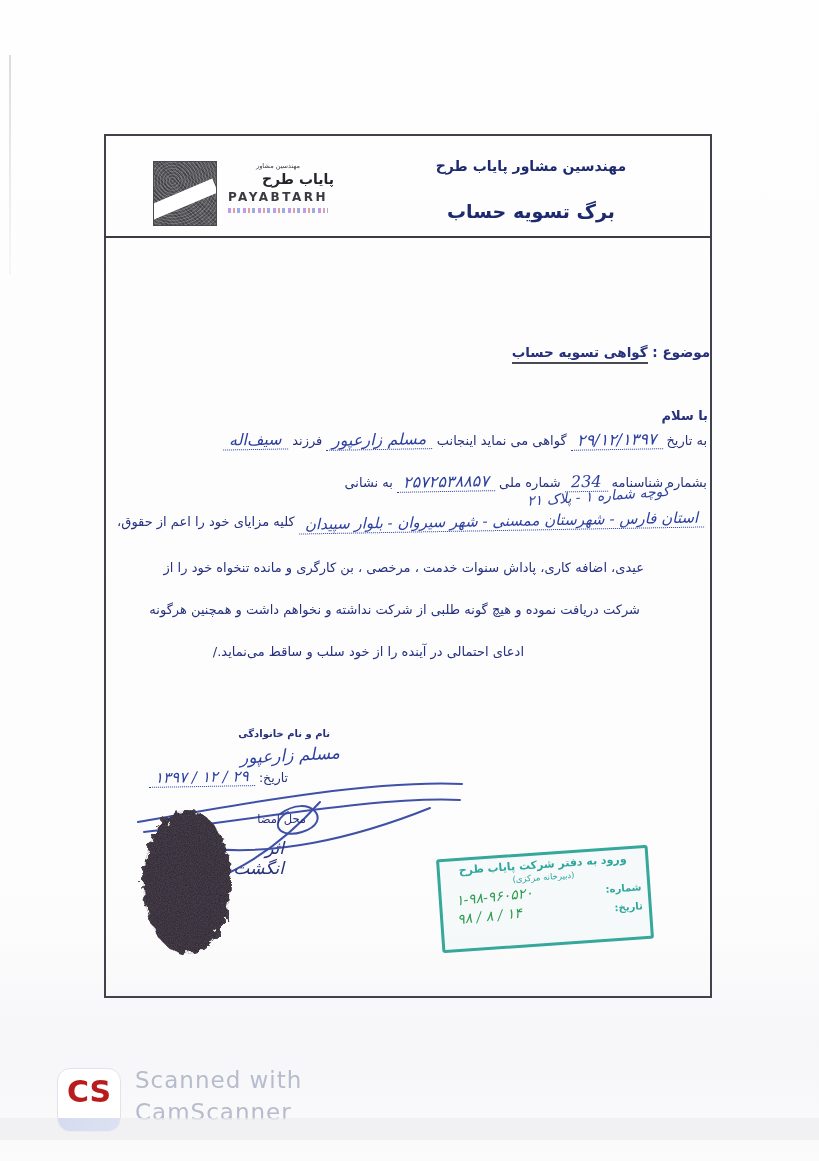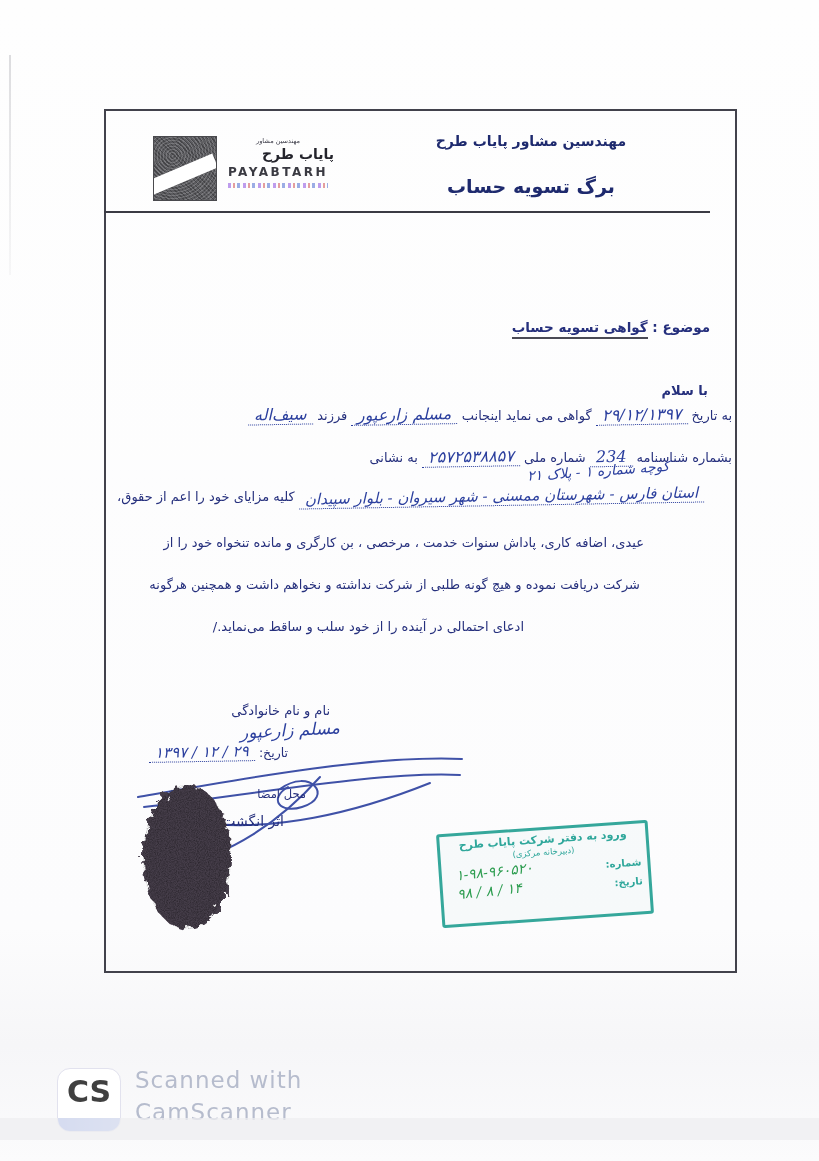--- a/index.html
+++ b/index.html
@@ -15,22 +15,22 @@
   .scan-edge{
     position:absolute;left:9px;top:55px;width:2px;height:220px;
     background:linear-gradient(180deg,rgba(120,120,130,.25),rgba(120,120,130,.05));
   }
   .scan-band{
     position:absolute;left:0;top:1118px;width:819px;height:22px;
     background:#ededf0;opacity:.75;
   }
   
   .frame{
-    position:absolute;left:104px;top:109px;width:604px;height:860px;
-    border:2px solid #42424c;background:transparent;padding-left:25px;
+    position:absolute;left:104px;top:134px;width:604px;height:860px;
+    border:2px solid #42424c;background:transparent;
   }
   .hdr-sep{position:absolute;left:-2px;top:100px;width:606px;height:0;border-top:2px solid #3b3b44;}
   .hdr-text{position:absolute;left:315px;top:22px;width:220px;text-align:center;direction:rtl;color:#1e2a6e;}
   .hdr-company{font-size:14px;font-weight:bold;}
   .hdr-form{font-size:19px;font-weight:bold;margin-top:26px;}
   
   .logo-box{position:absolute;left:47px;top:25px;width:62px;height:63px;background:#5c5c60;overflow:hidden;
     background-image:
       repeating-radial-gradient(circle at 30% 30%,rgba(255,255,255,.18) 0 1px,transparent 1px 3px),
       repeating-linear-gradient(45deg,rgba(0,0,0,.25) 0 1px,transparent 1px 3px);
@@ -62,28 +62,28 @@
   .l1{top:296px;right:3px;width:588px;}
   .l2{top:338px;right:3px;width:588px;}
   .l3{top:378px;left:8px;width:590px;}
   .l3 .hw{font-size:15px;}
   .addr2{position:absolute;left:330px;top:352px;width:240px;direction:rtl;transform:rotate(-3deg);}
   .addr2 .hw{font-size:14px;border-bottom:none;}
   .l4{top:424px;left:14px;width:524px;}
   .l5{top:466px;left:14px;width:520px;}
   .l6{top:508px;left:14px;width:404px;}
   
-  .sig-name-label{position:absolute;left:104px;top:592px;width:120px;direction:rtl;font-size:13px;}
+  .sig-name-label{position:absolute;left:104px;top:592px;width:120px;direction:rtl;font-size:10px;font-weight:bold;}
   .sig-hw-name{position:absolute;left:50px;top:610px;width:190px;direction:rtl;}
   .sig-hw-name .hw{font-size:17px;border-bottom:none;transform:rotate(-3deg);}
   .sig-date{position:absolute;left:6px;top:634px;width:176px;direction:rtl;font-size:12.5px;}
   .sig-date .hw{font-size:15px;}
   .sig-svg{position:absolute;left:24px;top:626px;width:340px;height:130px;}
   .sig-place{position:absolute;left:130px;top:676px;width:70px;direction:rtl;font-size:11.5px;}
-  .sig-finger-label{position:absolute;left:106px;top:702px;width:72px;direction:rtl;font-size:14px;}
+  .sig-finger-label{position:absolute;left:106px;top:702px;width:72px;direction:rtl;font-size:17px;font-style:italic;}
   .finger-svg{position:absolute;left:27px;top:664px;width:112px;height:158px;}
   
   .stamp{
     position:absolute;left:333px;top:716px;width:212px;height:94px;
     border:3px solid #35a79b;border-radius:3px;
     transform:rotate(-4deg);
     color:#2fa79b;direction:rtl;padding:3px 6px;box-sizing:border-box;
     background:rgba(53,167,155,.03);
   }
   .stamp-title{font-size:11px;font-weight:bold;text-align:center;letter-spacing:.5px;}
@@ -91,21 +91,21 @@
   .stamp-row{display:flex;justify-content:space-between;align-items:center;margin-top:3px;}
   .stamp-label{font-size:10px;font-weight:bold;}
   .stamp-hw{
     color:#2f9e52;direction:ltr;display:inline-block;
     font-family:"DejaVu Serif","Liberation Serif",serif;font-style:italic;
     font-size:14px;transform:rotate(-2deg);padding-left:8px;
   }
   
   .cs-logo{position:absolute;left:57px;top:1068px;width:62px;height:62px;border-radius:13px;
     background:#ffffff;border:1px solid #e2e2ee;overflow:hidden;}
-  .cs-letters{display:block;text-align:center;font-size:30px;font-weight:bold;color:#404040;line-height:46px;
+  .cs-letters{display:block;text-align:center;font-size:30px;font-weight:bold;color:#b91c1c;line-height:46px;
     font-family:"DejaVu Sans","Liberation Sans",sans-serif;}
   .cs-bar{position:absolute;left:0;right:0;bottom:0;height:13px;
     background:linear-gradient(90deg,#8ea6ee,#a9bdf4);}
   .wm-text{position:absolute;left:135px;top:1064px;color:#b6bccd;font-size:23px;letter-spacing:1px;line-height:1.4;}
 </style>
 </head>
 <body>
 
 <div class="page">
 

